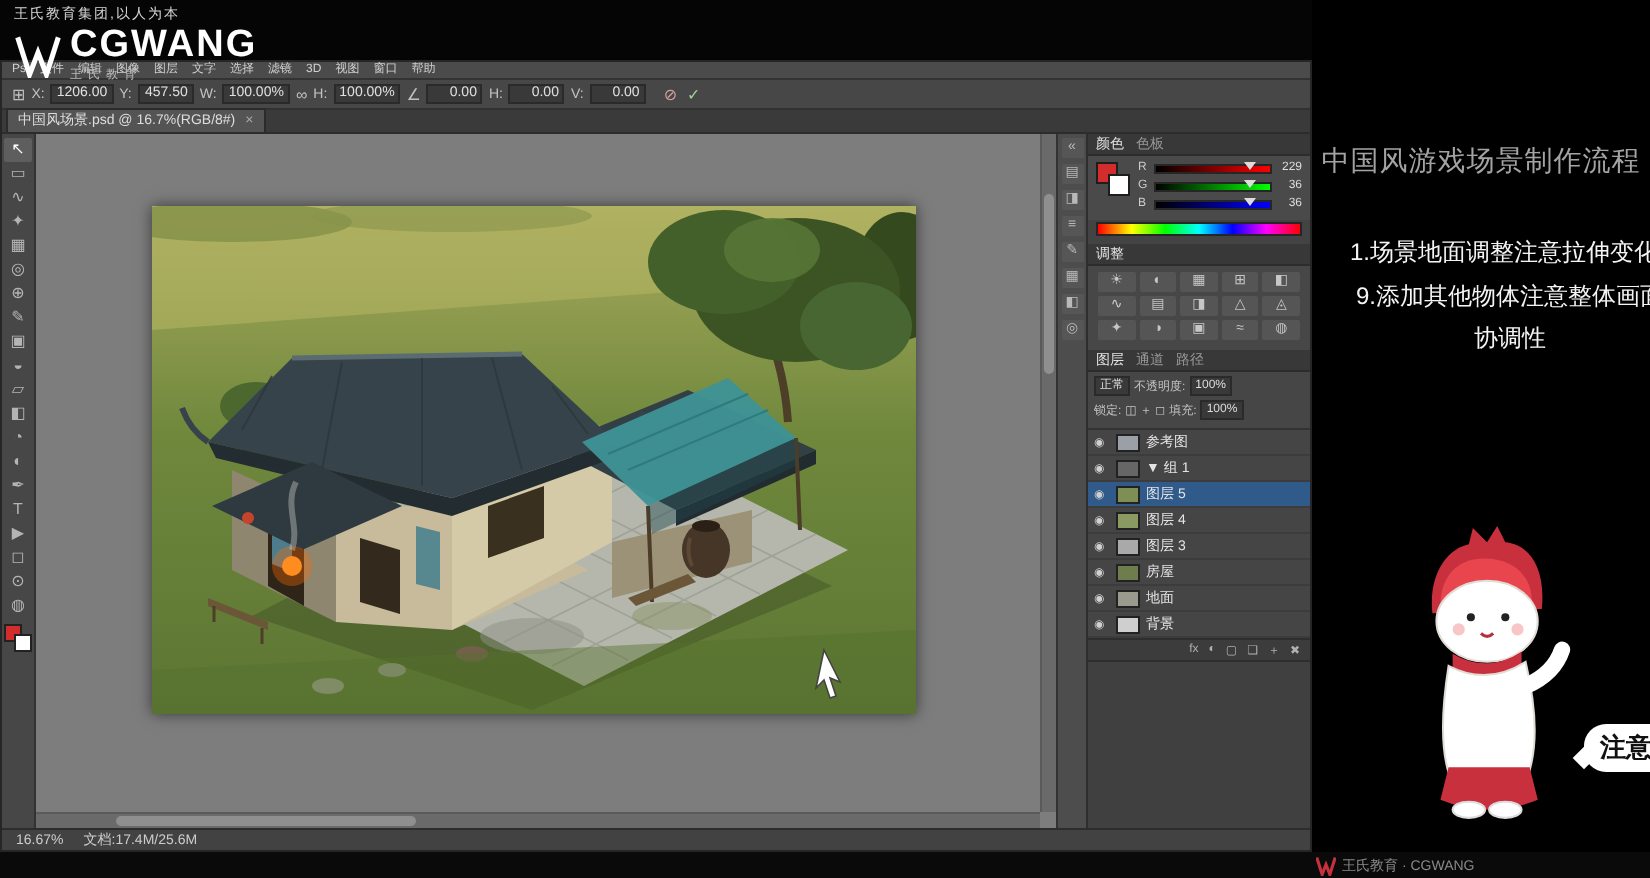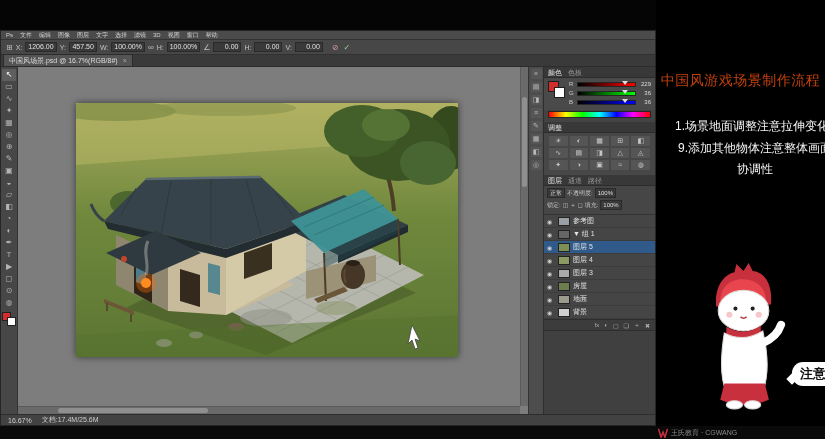--- a/index.html
+++ b/index.html
@@ -89,40 +89,52 @@
   .lf-icon { font-size:6px; color:#b0b0b0; }
   .panel-filler { flex:1; background:#404040; border-top:1px solid #2e2e2e; }
 
   .ps-status { height:11px; background:#424242; border-top:1px solid #2d2d2d; display:flex; gap:10px;
                align-items:center; padding:0 7px; }
   .status-text { font-size:7px; color:#cdcdcd; }
 
   
   .notes { position:absolute; left:656px; top:0; width:169px; height:439px; background:#000; }
   .note-title { position:absolute; left:3px; top:72px; width:163px; text-align:center;
-                color:#c2410c; font-size:14px; letter-spacing:0.5px; }
+                color:#a3a3a3; font-size:14px; letter-spacing:0.5px; }
   .note-steps { position:absolute; left:19px; top:116px; width:160px; color:#f4f4f4; font-size:12px; line-height:1.8; }
   .note-step2 { text-align:center; }
 
   .mascot { position:absolute; left:32px; top:262px; width:105px; height:152px; }
   .bubble { position:absolute; left:104px; top:100px; background:#fff; color:#111; font-size:13px; font-weight:bold;
             padding:3px 8px; border-radius:11px; white-space:nowrap; }
   .bubble::before { content:""; position:absolute; left:-4px; bottom:3px; width:8px; height:8px; background:#fff;
                     transform:rotate(45deg); }
 
   
   .footer { position:absolute; left:0; bottom:0; width:825px; height:13px; background:#0a0a0a; }
   .footer-brand { position:absolute; left:658px; bottom:1px; display:flex; align-items:center; gap:3px; }
   .footer-brand span { font-size:7px; color:#8a8a8a; }
 </style>
 </head>
 <body>
 
 <div class="stage">
 
+  <div class="brand">
+    <div class="brand-slogan">王氏教育集团,以人为本</div>
+    <div class="brand-row">
+      <svg width="24" height="22" viewBox="0 0 26 26">
+        <path d="M1 2 L8 24 L13 11 L18 24 L25 2" stroke="#fff" stroke-width="3" fill="none"></path>
+      </svg>
+      <div>
+        <div class="brand-name">CGWANG</div>
+        <div class="brand-sub">王氏教育</div>
+      </div>
+    </div>
+  </div>
 
   <div class="ps">
 
     <div class="ps-menubar">
 
     <span class="menu-item">Ps</span>
         <span class="menu-item">文件</span>
         <span class="menu-item">编辑</span>
         <span class="menu-item">图像</span>
         <span class="menu-item">图层</span>

